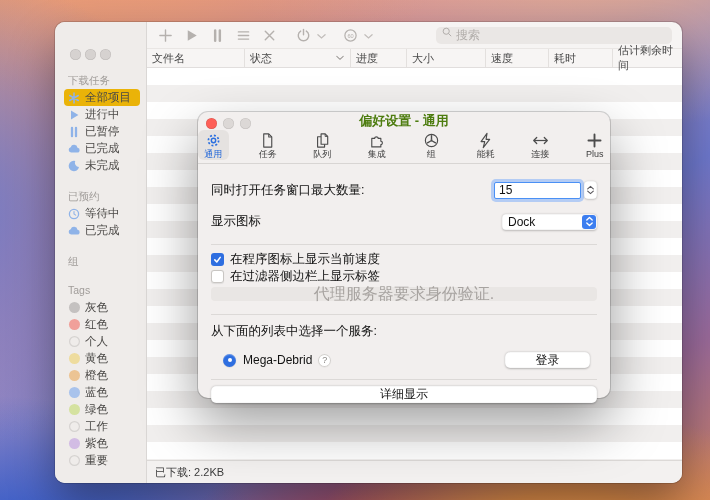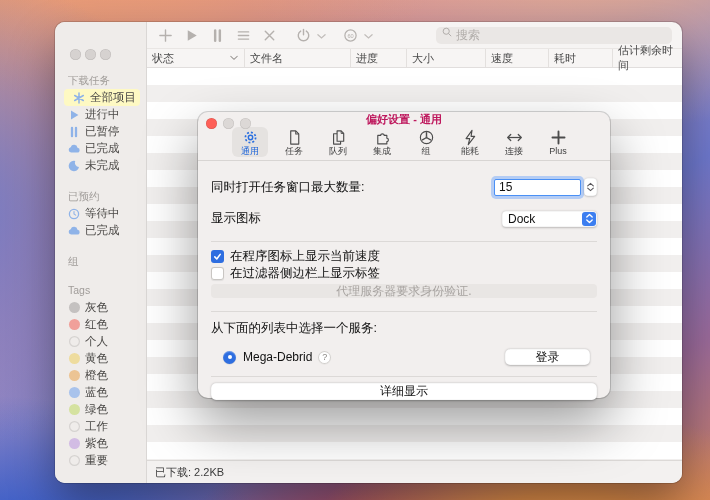--- a/index.html
+++ b/index.html
@@ -22,21 +22,21 @@
     box-shadow:0 22px 45px rgba(0,0,0,.38), 0 0 0 1px rgba(0,0,0,.14);}
   .sidebar{width:91px;min-width:91px;background:#efecea;border-right:1px solid #dad7d5;
     display:flex;flex-direction:column;}
   .lights{display:flex;gap:4px;padding:27px 0 0 15px;padding-top:27px;margin-top:-22px;}
   .lights{padding-top:27px;margin-top:0;padding:27px 0 0 15px;}
   .light{width:11px;height:11px;border-radius:50%;background:#d6d2d0;box-shadow:inset 0 0 0 .5px rgba(0,0,0,.12);}
   .side-list{padding:14px 6px 0 9px;font-size:11.5px;}
   .side-sec{color:#a09c99;font-size:10.5px;margin:16px 0 2px 4px;height:13px;line-height:13px;}
   .side-sec:first-child{margin-top:0;}
   .side-item{height:17px;display:flex;align-items:center;gap:5px;padding:0 4px;border-radius:4px;color:#4a4846;}
-  .side-item.selected{background:#fef9c3;justify-content:flex-end;}
+  .side-item.selected{background:#eab308;}
   .side-ico{width:12px;height:12px;display:inline-flex;color:#8fb3e8;flex:none;}
   .side-ico svg{width:12px;height:12px;}
   .tag-dot{width:11px;height:11px;border-radius:50%;flex:none;margin:0 .5px;}
   .tag-dot.outline{background:transparent !important;box-shadow:inset 0 0 0 1.2px #d6d3d1;}
 
   .main{flex:1;display:flex;flex-direction:column;min-width:0;}
   .toolbar{height:26px;display:flex;align-items:center;padding:0 8px 0 10px;color:#b5b1ae;}
   .tb-btn{display:inline-flex;align-items:center;justify-content:center;width:16px;height:16px;margin-right:10px;color:#b5b1ae;}
   .tb-btn svg{width:15px;height:15px;}
   .tb-chev{width:9px;height:9px;margin:3px 8px 0 -4px;color:#c2bebb;display:inline-flex;}
@@ -64,22 +64,22 @@
     padding:0 8px;font-size:11px;color:#3c3c3c;}
 
   
   .dialog{position:absolute;left:198px;top:112px;width:412px;height:286px;border-radius:10px;
     background:#f2efee;box-shadow:0 25px 55px rgba(0,0,0,.4), 0 0 0 1px rgba(0,0,0,.16);
     display:flex;flex-direction:column;}
   .dlg-titlebar{height:20px;position:relative;display:flex;align-items:center;justify-content:center;}
   .dlg-lights{position:absolute;left:8px;top:6px;display:flex;gap:6px;}
   .dlg-light{width:11px;height:11px;border-radius:50%;background:#dcd8d6;box-shadow:inset 0 0 0 .5px rgba(0,0,0,.12);}
   .dlg-light.close{background:#fe5f57;box-shadow:inset 0 0 0 .5px rgba(0,0,0,.15);}
-  .dlg-title{font-size:11px;font-weight:bold;color:#be185d;text-align:center;}
-  .dlg-tabs{height:35px;border-bottom:1px solid #d8d5d3;display:flex;justify-content:center;align-items:center;gap:8px;padding-bottom:3px;}
+  .dlg-title{font-size:13px;font-weight:bold;color:#4d7c0f;text-align:center;}
+  .dlg-tabs{height:35px;border-bottom:1px solid #d8d5d3;display:flex;justify-content:center;align-items:center;gap:24px;padding-bottom:3px;}
   .tab{width:36px;display:flex;flex-direction:column;align-items:center;gap:0;border-radius:6px;
     padding:2px 0 1px;color:#3e3e3e;font-size:9px;line-height:10px;}
   .tab .t-ico{width:17px;height:17px;display:inline-flex;color:#4c4c4c;}
   .tab .t-ico svg{width:17px;height:17px;}
   .tab.selected{background:#e5e2e0;color:#1d64d9;}
   .tab.selected .t-ico{color:#2a6fe0;}
 
   .dlg-content{flex:1;padding:0 13px;font-size:12.5px;color:#111;}
   .pref-row{display:flex;align-items:center;justify-content:space-between;}
   .row1{margin-top:16px;height:20px;text-align:center;}
@@ -100,21 +100,21 @@
   .sep2{margin-top:13px;}
   .sep3{margin-top:11px;}
   .check-row{display:flex;align-items:center;gap:6px;height:14px;}
   .cr1{margin-top:7px;}
   .cr2{margin-top:3px;}
   .checkbox{width:13px;height:13px;border-radius:3px;flex:none;display:flex;align-items:center;justify-content:center;box-sizing:border-box;}
   .checkbox.checked{background:#2e6ee0;}
   .checkbox.unchecked{background:#fff;box-shadow:inset 0 0 0 1px #c9c6c3, 0 .5px 1px rgba(0,0,0,.08);}
   .checkbox svg{width:9px;height:9px;}
   .proxy-box{margin-top:4px;height:14px;border-radius:4px;background:#e9e6e4;color:#a7a3a0;
-    font-size:12px;display:flex;align-items:center;justify-content:center;}
+    font-size:16px;display:flex;align-items:center;justify-content:center;}
   .service-label{margin-top:8px;height:14px;}
   .service-row{margin-top:15px;height:16px;display:flex;align-items:center;padding-left:12px;}
   .radio{width:13px;height:13px;border-radius:50%;background:#2e6ee0;position:relative;flex:none;
     box-shadow:inset 0 1px 1px rgba(255,255,255,.3), 0 .5px 1px rgba(0,0,0,.15);}
   .radio::after{content:"";position:absolute;left:4.5px;top:4.5px;width:4px;height:4px;border-radius:50%;background:#fff;}
   .service-name{margin-left:7px;font-size:12px;}
   .help{margin-left:6px;width:13px;height:13px;border-radius:50%;background:#fff;color:#8a8784;
     box-shadow:inset 0 0 0 1px #d2cfcc, 0 .5px 1px rgba(0,0,0,.08);font-size:9px;display:flex;align-items:center;justify-content:center;}
   .btn{background:#fff;border:none;border-radius:5px;box-shadow:0 .5px 2px rgba(0,0,0,.25), inset 0 0 0 .5px rgba(0,0,0,.06);
     font-size:12px;color:#111;font-family:inherit;display:flex;align-items:center;justify-content:center;}
@@ -291,29 +291,29 @@
           <svg viewBox="0 0 13 13">
               <circle cx="5.5" cy="5.5" r="4" stroke="currentColor" stroke-width="1.3" fill="none"></circle>
               <path d="M8.6 8.6l3 3" stroke="currentColor" stroke-width="1.3" stroke-linecap="round"></path>
             </svg>
           <span>搜索</span>
         </span>
       </div>
 
       <div class="thead" id="tableHead">
           <div class="th">
+            <span>文件名</span>
+          </div>
+          <div class="th">
             <span>状态</span>
             <span class="sort">
               <svg viewBox="0 0 10 6">
                 <path d="M1 1l4 3.6L9 1" stroke="currentColor" stroke-width="1.3" fill="none" stroke-linecap="round"></path>
               </svg>
             </span>
-          </div>
-          <div class="th">
-            <span>文件名</span>
           </div>
           <div class="th">
             <span>进度</span>
           </div>
           <div class="th">
             <span>大小</span>
           </div>
           <div class="th">
             <span>速度</span>
           </div>

